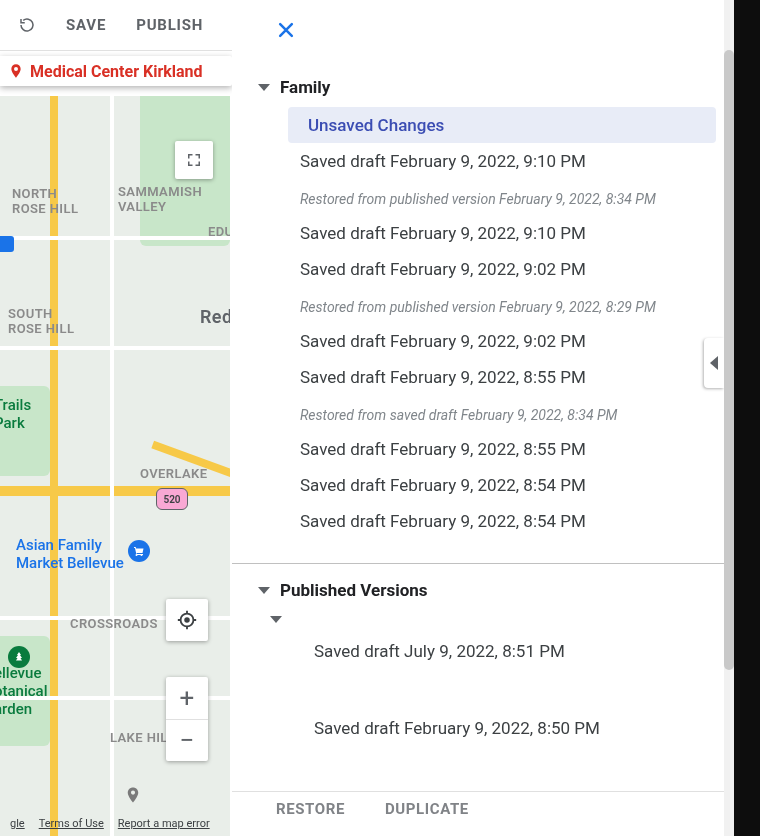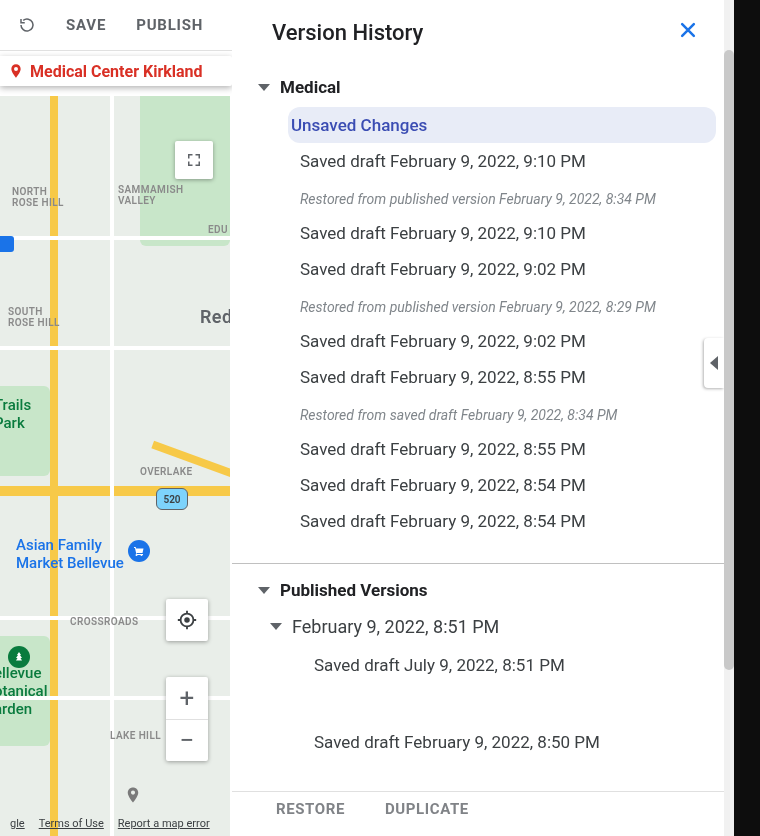--- a/index.html
+++ b/index.html
@@ -11,27 +11,27 @@
   
   .topbar{position:absolute;left:0;top:0;right:0;height:50px;background:#fff;display:flex;align-items:center;padding:0 18px;gap:30px;color:#5f6368;font-weight:700;letter-spacing:.8px;font-size:15px;border-bottom:1px solid #e0e0e0}
   .redoicon{width:18px;height:18px}
   .tbbtn{cursor:pointer}
   
   .loctag{position:absolute;left:0;top:56px;height:30px;width:224px;display:flex;align-items:center;color:#d93025;font-weight:700;font-size:16px;padding-left:8px;box-shadow:0 2px 6px rgba(0,0,0,.3);background:#fff;border-radius:0 2px 2px 0}
   .loctag .pin{margin-right:6px;flex:0 0 auto}
   .loctag span.txt{white-space:nowrap;overflow:hidden;text-overflow:clip}
   
   .map{position:absolute;left:0;top:96px;width:230px;bottom:0;background:#e9eee9;overflow:hidden}
-  .maplabel{position:absolute;font-size:10px;color:#8a8a8a;font-weight:600;letter-spacing:.4px;white-space:nowrap}
+  .maplabel{position:absolute;font-size:13px;color:#8a8a8a;font-weight:600;letter-spacing:.4px;white-space:nowrap}
   .mapgreen{position:absolute;font-size:15px;color:#0a7b3e;font-weight:500;white-space:nowrap}
   .mapblue{position:absolute;font-size:15px;color:#1a73e8;font-weight:500;white-space:nowrap}
   .road{position:absolute;background:#f7c948}
   .roadw{position:absolute;background:#fff}
   .park{position:absolute;background:#c8e6c9;border-radius:6px}
-  .shield{position:absolute;width:30px;height:20px;background:#7dd3fc;border:1.5px solid #5f6368;border-radius:6px;font-size:10px;font-weight:600;color:#3c4043;display:flex;align-items:center;justify-content:center}
+  .shield{position:absolute;width:30px;height:20px;background:#f9a8d4;border:1.5px solid #5f6368;border-radius:6px;font-size:10px;font-weight:600;color:#3c4043;display:flex;align-items:center;justify-content:center}
   .mapbtn{position:absolute;background:#fff;box-shadow:0 1px 4px rgba(0,0,0,.35);display:flex;align-items:center;justify-content:center}
   .mapbtn.fs{left:175px;top:45px;width:38px;height:38px;border-radius:2px}
   .mapbtn.loc{right:22px;bottom:195px;width:42px;height:42px;border-radius:2px}
   .zoom{position:absolute;right:22px;bottom:75px;width:42px;height:84px;background:#fff;box-shadow:0 1px 4px rgba(0,0,0,.35);border-radius:2px;display:flex;flex-direction:column}
   .zoom .zb{flex:1;display:flex;align-items:center;justify-content:center;font-size:26px;color:#5f6368;cursor:pointer}
   .zoom .zb:first-child{border-bottom:1px solid #e0e0e0}
   .mapfoot{position:absolute;left:10px;bottom:6px;right:8px;display:flex;gap:14px;font-size:11px;color:#3c4043}
   .mapfoot span{text-decoration:underline;cursor:pointer;white-space:nowrap}
   .shopdot{position:absolute;width:22px;height:22px;border-radius:50%;background:#1a73e8;display:flex;align-items:center;justify-content:center}
   .parkdot{position:absolute;width:22px;height:22px;border-radius:50%;background:#0a7b3e;display:flex;align-items:center;justify-content:center}
@@ -42,21 +42,21 @@
   .vhhead{display:flex;align-items:center;justify-content:space-between;padding:14px 22px 14px 40px;border-bottom:1px solid transparent}
   .vhhead h1{margin:0;font-size:22px;font-weight:500;color:#202124}
   .xbtn{font-size:24px;font-weight:700;color:#1a73e8;cursor:pointer;padding:4px}
   .vhbody{flex:1;overflow:auto;padding-bottom:10px}
   .section{padding:6px 0}
   .sechead{display:flex;align-items:center;gap:10px;padding:6px 10px 10px 26px;font-weight:700;font-size:17px;color:#202124;cursor:pointer}
   .tri{width:0;height:0;border-left:6px solid transparent;border-right:6px solid transparent;border-top:7px solid #5f6368}
   .entry{padding:8px 10px 8px 68px}
   .entry .t{font-size:17px;color:#3c4043;cursor:pointer}
   .entry .sub{font-size:14px;color:#80868b;font-style:italic;margin-top:20px}
-  .entry.sel{background:#e8ecf7;border-radius:12px;margin:0 8px 0 56px;padding-left:3px}
+  .entry.sel{background:#e8ecf7;border-radius:4px;margin:0 8px 0 56px;padding-left:20px}
   .entry.sel .t{color:#3b4db3;font-weight:500}
   .pubentry{display:flex;align-items:center;gap:10px;padding:6px 10px 10px 38px;font-size:18px;color:#3c4043;cursor:pointer}
   .hr{height:1px;background:#c0c0c0;margin:18px 0 4px -2px}
   .vhfoot{display:flex;gap:40px;padding:8px 10px 18px 44px;font-size:15px;font-weight:700;color:#808387;letter-spacing:.6px;border-top:1px solid rgba(0,0,0,.12)}
   .vhfoot .fbtn{cursor:pointer}
   
   .handle{position:absolute;right:0;top:338px;width:20px;height:50px;background:#fff;box-shadow:-1px 1px 3px rgba(0,0,0,.3);display:flex;align-items:center;justify-content:center;cursor:pointer;border-radius:4px 0 0 4px}
   .chevl{width:0;height:0;border-top:7px solid transparent;border-bottom:7px solid transparent;border-right:8px solid #5f6368}
 </style>
 </head>
@@ -150,33 +150,32 @@
     </div>
     <div class="mapfoot">
       <span>gle</span>
       <span>Terms of Use</span>
       <span>Report a map error</span>
     </div>
   </div>
 
   <div class="vh">
     <div class="vhhead">
-      <h1>Version History</h1>
       <div class="xbtn">
         <svg width="20" height="20" viewBox="0 0 24 24">
               <path stroke="#1a73e8" stroke-width="3" stroke-linecap="round" d="M5 5l14 14M19 5L5 19"></path>
             </svg>
       </div>
     </div>
 
     <div class="vhbody">
       <div class="section">
         <div class="sechead">
           <div class="tri"></div>
-          <span>Medical</span>
+          <span>Family</span>
         </div>
         <div id="drafts-list">
               <div class="entry sel">
                 <div class="t">Unsaved Changes</div>
               </div>
               <div class="entry">
                 <div class="t">Saved draft February 9, 2022, 9:10 PM</div>
                 <div class="sub">Restored from published version February 9, 2022, 8:34 PM</div>
               </div>
               <div class="entry">
@@ -208,21 +207,20 @@
       <div class="hr"></div>
 
       <div class="section">
         <div class="sechead">
           <div class="tri"></div>
           <span>Published Versions</span>
         </div>
         <div id="published-list">
               <div class="pubentry">
                 <div class="tri"></div>
-                <span>February 9, 2022, 8:51 PM</span>
               </div>
               <div class="entry" style="padding-left: 82px;">
                 <div class="t">Saved draft July 9, 2022, 8:51 PM</div>
               </div>
               <div class="entry" style="padding-left: 82px; margin-top: 41px;">
                 <div class="t">Saved draft February 9, 2022, 8:50 PM</div>
               </div>
             </div>
       </div>
     </div>

